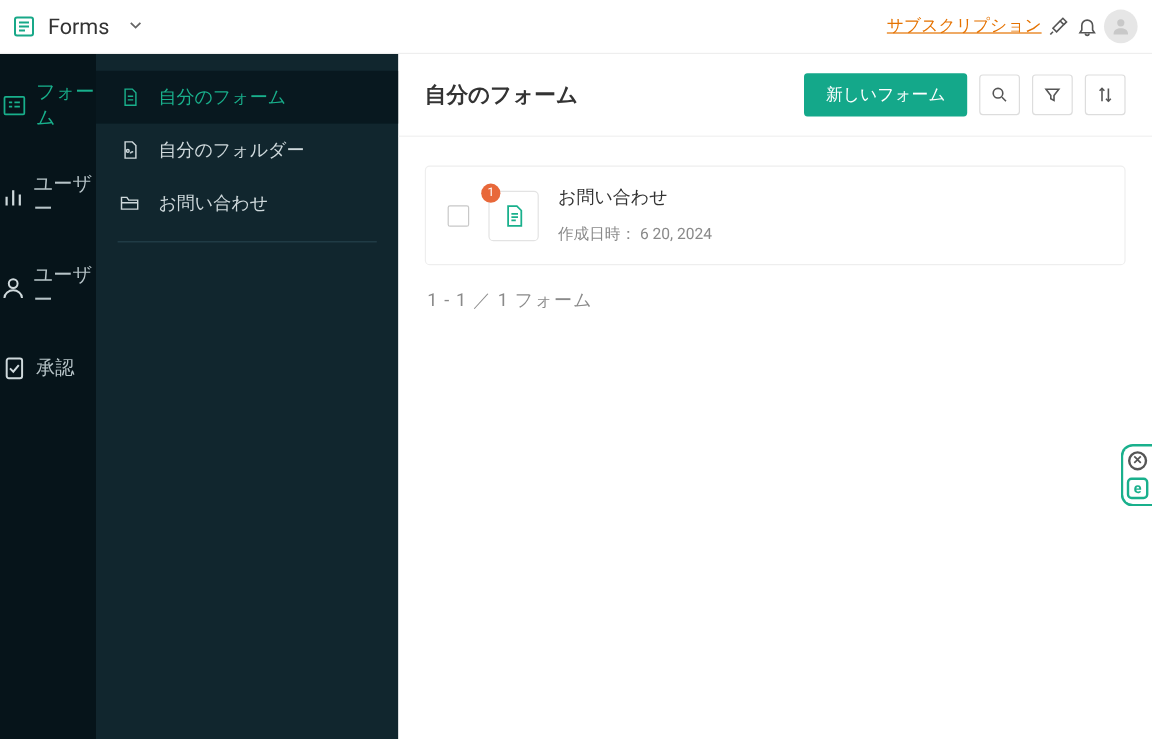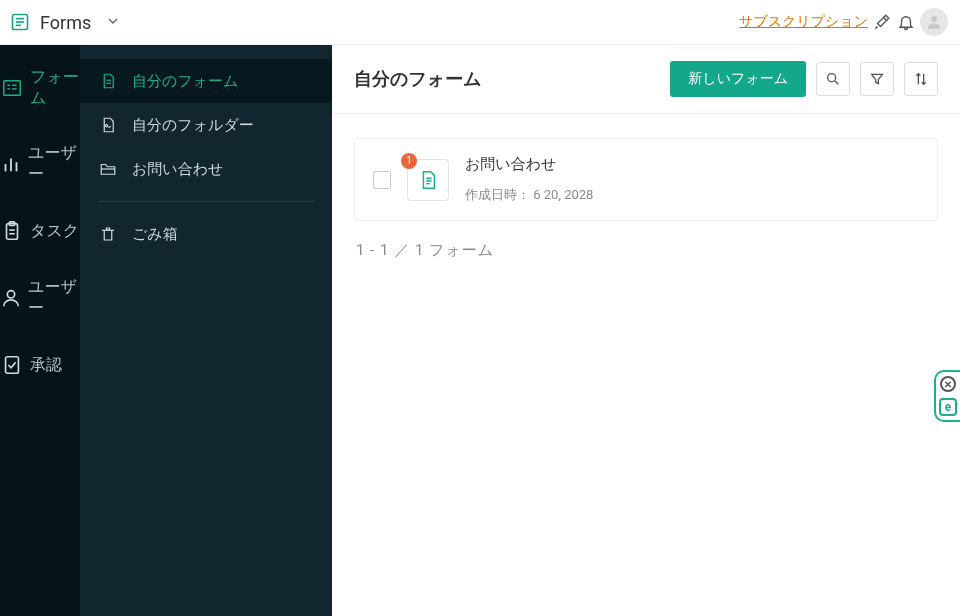--- a/index.html
+++ b/index.html
@@ -296,31 +296,20 @@
           <line x1="6" y1="20" x2="6" y2="12"></line>
             <line x1="12" y1="20" x2="12" y2="6"></line>
             <line x1="18" y1="20" x2="18" y2="10"></line>
         </svg>
       </span>
       <span>ユーザー</span>
     </div>
     <div class="pnav-item">
       <span class="pnav-icon">
         <svg viewBox="0 0 24 24" width="22" height="22" fill="none" stroke="#cfd9dc" stroke-width="1.8">
-          <rect x="6" y="4" width="12" height="17" rx="2"></rect>
-            <rect x="9" y="2" width="6" height="4" rx="1"></rect>
-          <line x1="9" y1="11" x2="15" y2="11"></line>
-            <line x1="9" y1="15" x2="15" y2="15"></line>
-        </svg>
-      </span>
-      <span>タスク</span>
-    </div>
-    <div class="pnav-item">
-      <span class="pnav-icon">
-        <svg viewBox="0 0 24 24" width="22" height="22" fill="none" stroke="#cfd9dc" stroke-width="1.8">
           <circle cx="12" cy="8" r="4"></circle>
             <path d="M4 21c0-4 4-7 8-7s8 3 8 7"></path>
         </svg>
       </span>
       <span>ユーザー</span>
     </div>
     <div class="pnav-item">
       <span class="pnav-icon">
         <svg viewBox="0 0 24 24" width="22" height="22" fill="none" stroke="#cfd9dc" stroke-width="1.8">
           <rect x="5" y="3" width="14" height="18" rx="2"></rect>
@@ -355,30 +344,20 @@
     <div class="snav-item">
       <span class="snav-icon">
         <svg viewBox="0 0 24 24" width="18" height="18" fill="none" stroke="#cfd9dc" stroke-width="1.6">
           <path d="M3 6h6l2 3h10v10H3z"></path>
             <path d="M3 12h18"></path>
         </svg>
       </span>
       <span>お問い合わせ</span>
     </div>
     <div class="snav-divider"></div>
-    <div class="snav-item">
-      <span class="snav-icon">
-        <svg viewBox="0 0 24 24" width="18" height="18" fill="none" stroke="#cfd9dc" stroke-width="1.6">
-          <path d="M4 7h16"></path>
-            <path d="M7 7v13h10V7"></path>
-            <path d="M10 4h4v3h-4z"></path>
-        </svg>
-      </span>
-      <span>ごみ箱</span>
-    </div>
   </nav>
 
   <main class="main">
     <div class="main-header">
       <h1 class="main-title">自分のフォーム</h1>
       <button class="btn-primary">新しいフォーム</button>
       <button class="icon-btn">
         <svg viewBox="0 0 24 24" width="16" height="16" fill="none" stroke="#555" stroke-width="2">
             <circle cx="10" cy="10" r="6"></circle>
             <line x1="15" y1="15" x2="20" y2="20"></line>
@@ -408,21 +387,21 @@
             <path d="M7 3h8l4 4v14H7z"></path>
               <line x1="10" y1="10" x2="16" y2="10"></line>
               <line x1="10" y1="13" x2="16" y2="13"></line>
               <line x1="10" y1="16" x2="14" y2="16"></line>
           </svg>
         </div>
         <div class="form-info">
           <span class="form-name">お問い合わせ</span>
           <span class="form-meta">
             <span>作成日時：</span>
-            <span>6 20, 2028</span>
+            <span>6 20, 2024</span>
           </span>
         </div>
       </div>
       <div class="list-summary">1 - 1 ／ 1 フォーム</div>
     </div>
   </main>
 </div>
 
 <div class="float-widget">
   <div class="float-close">✕</div>

